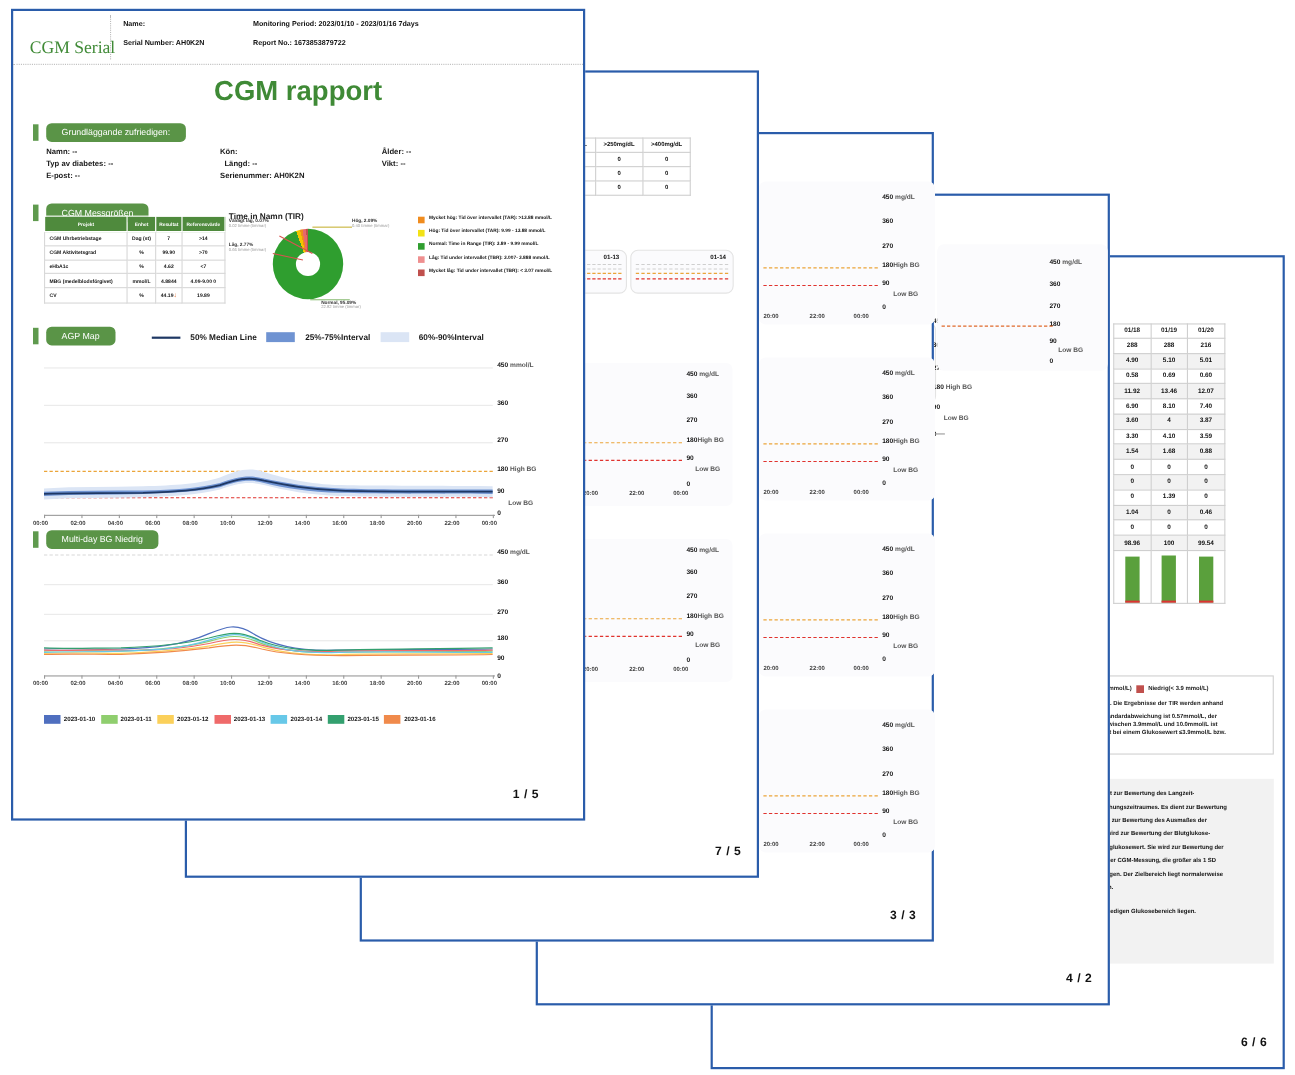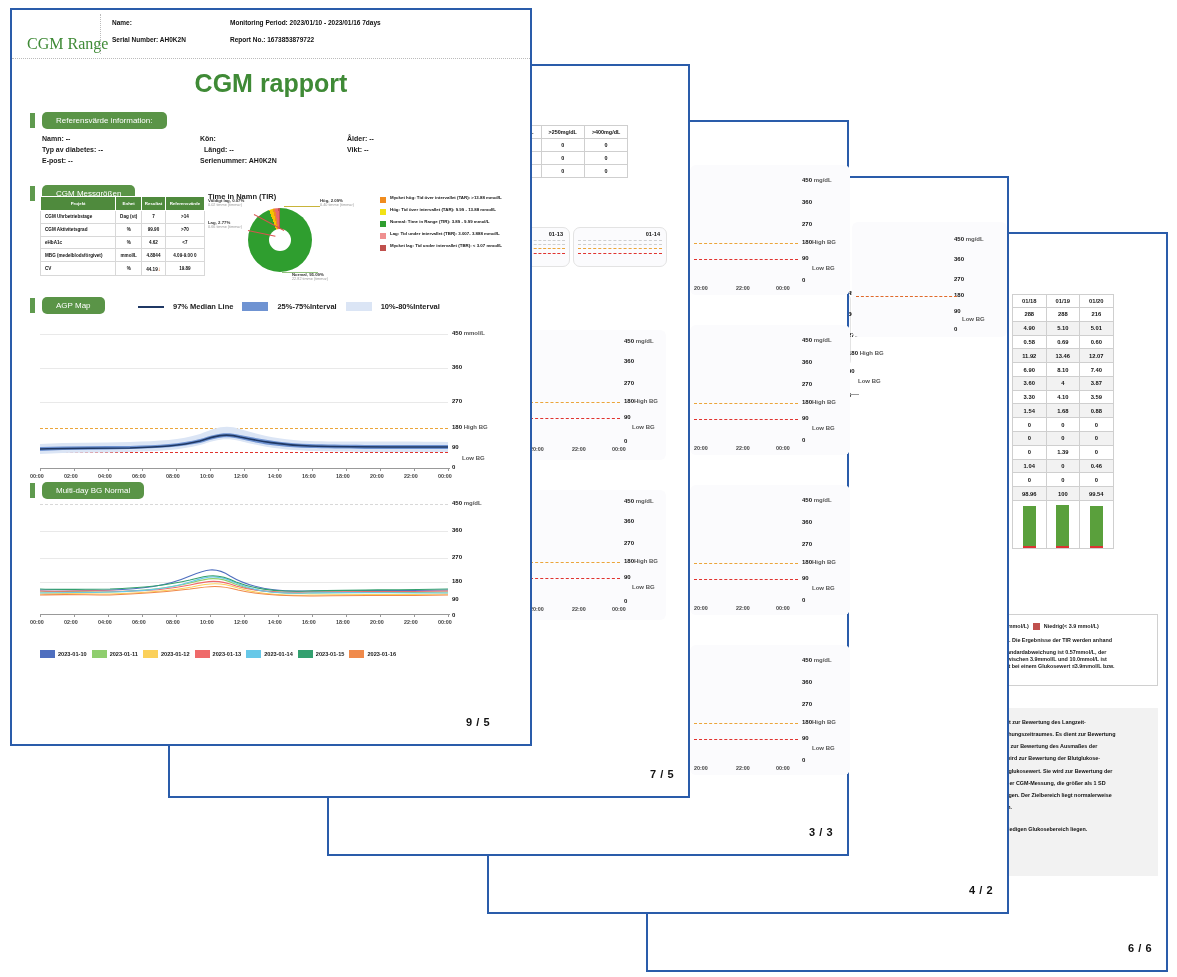--- a/index.html
+++ b/index.html
@@ -425,21 +425,21 @@
   <div class="ylab" style="left:102px;top:70px;"><b>180</b></div>
   <div class="ylab" style="left:102px;top:86px;"><b>90</b></div>
   <div class="ylab" style="left:110px;top:94px;"><span>Low BG</span></div>
   <div class="ylab" style="left:102px;top:104px;"><b>0</b></div>
   <div class="cdash" style="left:4px;right:50px;top:74px;border-color:#e06a2b;"></div>
 </div>
 
 <div class="page" id="page1">
 
   <div class="p1-head">
-    <div class="brand">CGM Range</div>
+    <div class="brand">CGM Serial</div>
     <div class="head-div"></div>
     <div class="hf" style="left:100px;top:9px;">
       <span>Name:</span>
       <span class="v"></span>
     </div>
     <div class="hf" style="left:100px;top:26px;">
       <span>Serial Number:</span>
       <span class="v">AH0K2N</span>
     </div>
     <div class="hf" style="left:218px;top:9px;">
@@ -449,21 +449,21 @@
     <div class="hf" style="left:218px;top:26px;">
       <span>Report No.:</span>
       <span class="v">1673853879722</span>
     </div>
   </div>
 
   <div class="maintitle">CGM rapport</div>
 
   <div class="sechead">
     <div class="bar"></div>
-    <div class="pill">Referensvärde information:</div>
+    <div class="pill">Grundläggande zufriedigen:</div>
   </div>
 
   <div class="basic">
     <div style="left:0px;top:0px;"><span>Namn:</span> <span>--</span></div>
     <div style="left:0px;top:11px;"><span>Typ av diabetes:</span> <span>--</span></div>
     <div style="left:0px;top:22px;"><span>E-post:</span> <span>--</span></div>
     <div style="left:158px;top:0px;"><span>Kön:</span> <span></span></div>
     <div style="left:162px;top:11px;"><span>Längd:</span> <span>--</span></div>
     <div style="left:158px;top:22px;"><span>Serienummer:</span> <span>AH0K2N</span></div>
     <div style="left:305px;top:0px;"><span>Ålder:</span> <span>--</span></div>
@@ -566,25 +566,25 @@
       </div>
   </div>
 
   <div class="sechead" style="margin-top:95px;">
     <div class="bar"></div>
     <div class="pill">AGP Map</div>
   </div>
 
   <div class="agpleg">
     <span class="ln"></span>
-    <span>97% Median Line</span>
+    <span>50% Median Line</span>
     <span class="b1"></span>
     <span>25%-75%Interval</span>
     <span class="b2"></span>
-    <span>10%-80%Interval</span>
+    <span>60%-90%Interval</span>
   </div>
 
   <div class="chart" style="left:28px;top:318px;width:470px;height:140px;">
     <div class="cgrid" style="top:6px;"></div>
     <div class="cgrid" style="top:40px;"></div>
     <div class="cgrid" style="top:74px;"></div>
     <div class="cdash" style="top:100px;border-color:#eba53a;"></div>
     <div class="cdash" style="top:124px;border-color:#e0332e;"></div>
     <svg width="408" height="140" style="position:absolute;left:0;top:0;">
       <path d="M0,116 C30,114 60,115 90,114 C120,113 140,112 160,106 C175,100 185,96 200,101 C220,107 240,112 270,113 C300,114 340,113 408,114 L408,124 C340,124 300,124 270,123 C240,122 220,118 200,113 C185,109 175,112 160,117 C140,122 120,123 90,124 C60,125 30,124 0,126 Z" fill="#dbe5f5"></path>
@@ -625,21 +625,21 @@
     <div class="tick" style="left:340px;top:-2px;"></div>
       <div class="xlab" style="left:330px;top:3px;">20:00</div>
     <div class="tick" style="left:374px;top:-2px;"></div>
       <div class="xlab" style="left:364px;top:3px;">22:00</div>
     <div class="tick" style="left:408px;top:-2px;"></div>
       <div class="xlab" style="left:398px;top:3px;">00:00</div>
   </div>
 
   <div class="sechead" style="position:absolute;left:0;top:472px;margin:0 0 0 18px;">
     <div class="bar"></div>
-    <div class="pill">Multi-day BG Normal</div>
+    <div class="pill">Multi-day BG Niedrig</div>
   </div>
 
   <div class="chart" style="left:28px;top:494px;width:470px;height:110px;">
     <div class="cgrid" style="top:0px;border-top:1px dashed #d8d8d8;"></div>
     <div class="cgrid" style="top:27px;"></div>
     <div class="cgrid" style="top:54px;"></div>
     <div class="cgrid" style="top:78px;"></div>
     <svg width="408" height="110" style="position:absolute;left:0;top:0;">
       <path d="M0,86 C25,85 45,87 70,86 C100,85 125,83 150,72 C165,66 175,62 190,72 C210,84 235,88 265,87 C300,86 350,87 408,86" fill="none" stroke="#4f6fbf" stroke-width="1.1"></path>
       <path d="M0,88 C25,87 45,88 70,88 C100,87 125,85 150,79 C168,74 178,72 195,80 C215,88 238,90 268,89 C300,88 350,89 408,88" fill="none" stroke="#8fce6e" stroke-width="1.1"></path>
@@ -711,14 +711,14 @@
     <div class="it">
         <span class="sw" style="background:#33a06f"></span>
         <span>2023-01-15</span>
       </div>
     <div class="it">
         <span class="sw" style="background:#f08a4b"></span>
         <span>2023-01-16</span>
       </div>
   </div>
 
-  <div class="pageno" style="right:40px;bottom:16px;">9 / 5</div>
+  <div class="pageno" style="right:40px;bottom:16px;">1 / 5</div>
 </div>
 
 </body></html>

